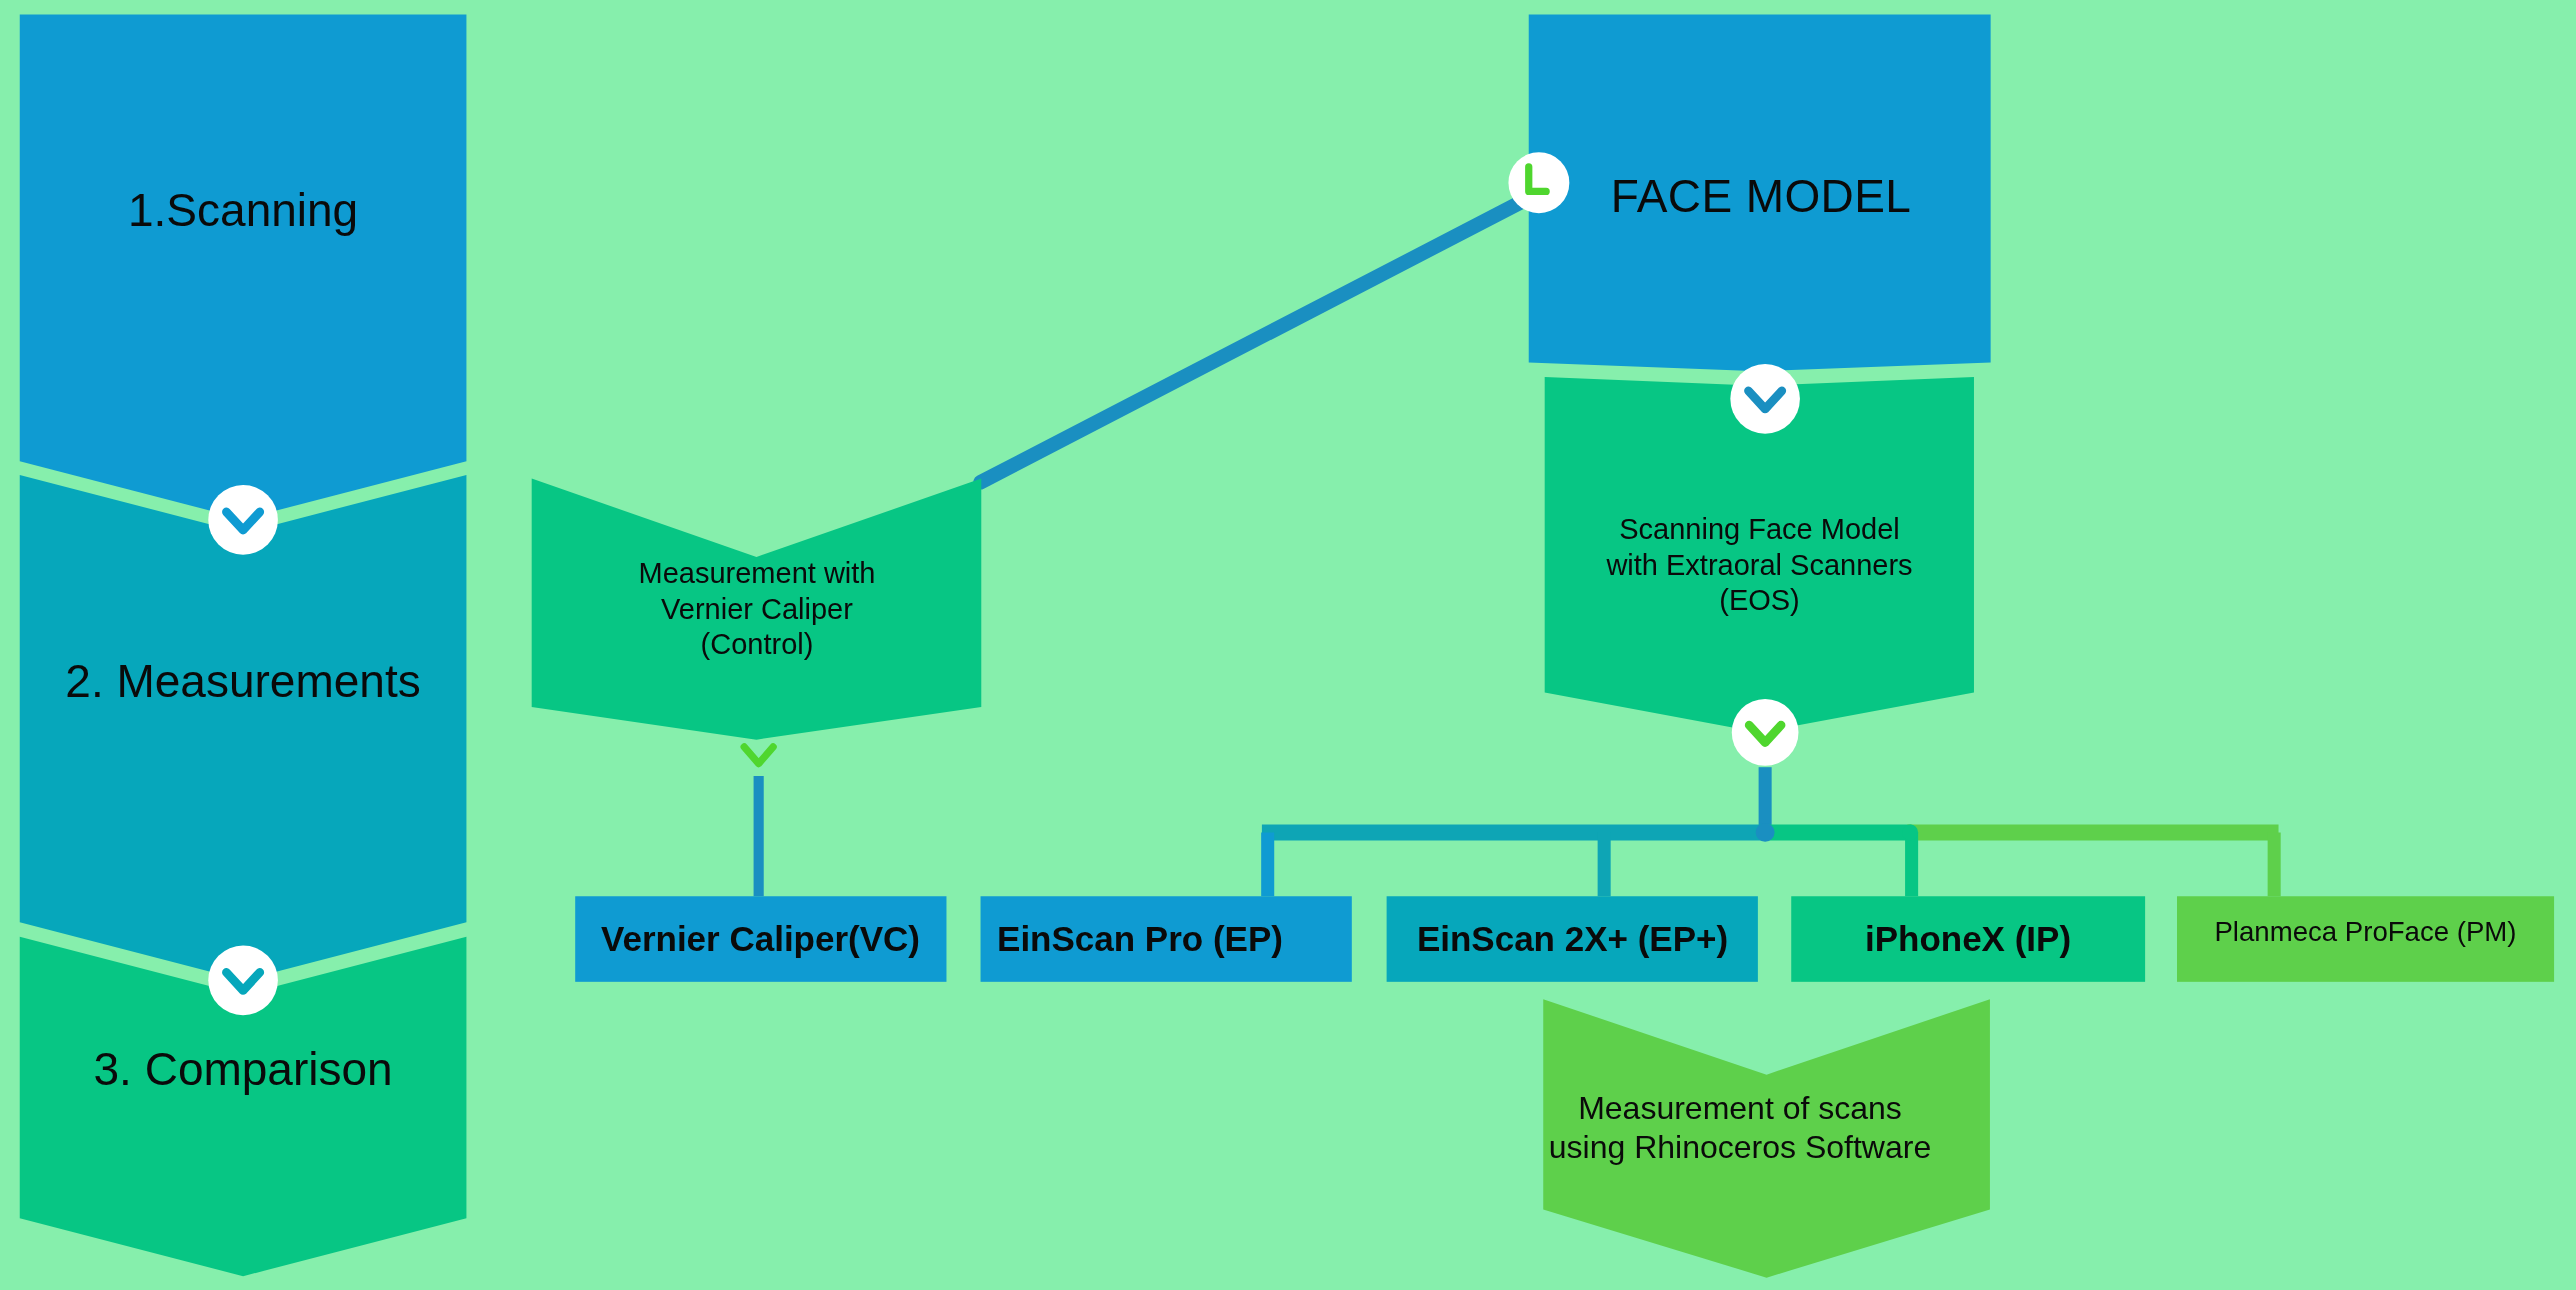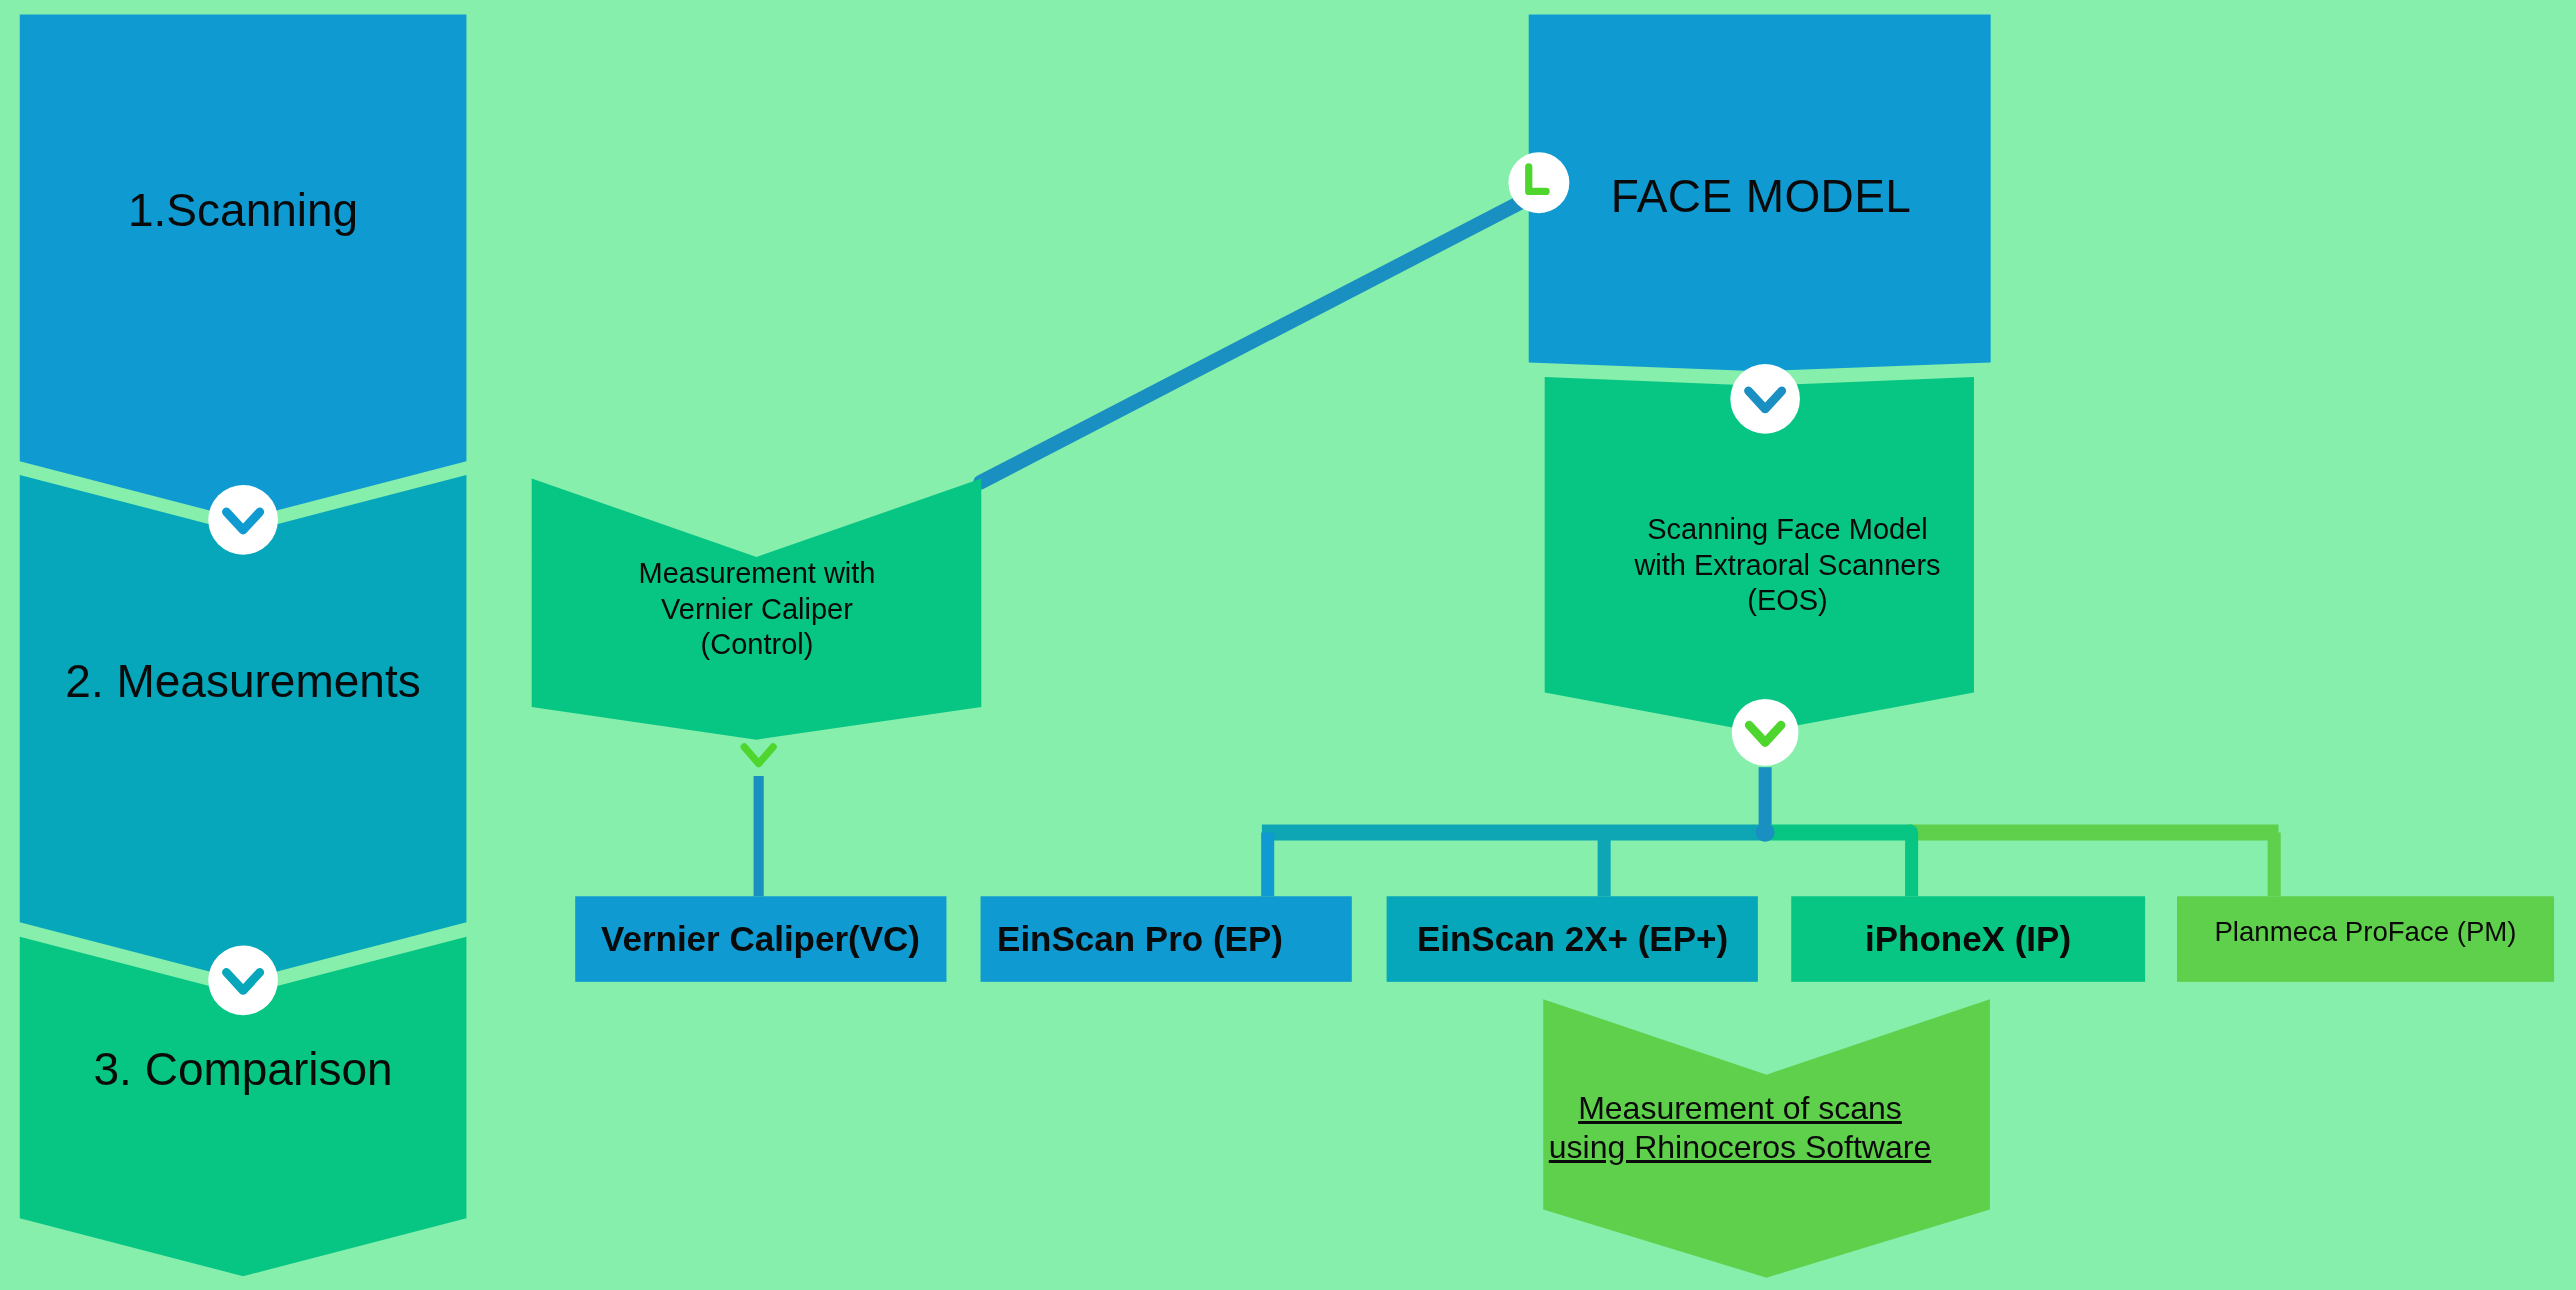--- a/index.html
+++ b/index.html
@@ -114,25 +114,25 @@
   <div class="lbl stage-label" style="left:14.5px; top:645px; width:457px; height:73px;">2. Measurements</div>
 
   <div class="lbl stage-label" style="left:19.6px; top:1033px; width:447px; height:73px;">3. Comparison</div>
 
   <div class="lbl facemodel-label" style="left:1529px; top:167px; width:464px; height:58px;text-align:right;">FACE MODEL</div>
 
   <div class="lbl mid-label" style="left:532px; top:544px; width:450px; height:131px;">Measurement with
 Vernier Caliper
 (Control)</div>
 
-  <div class="lbl mid-label" style="left:1545px; top:500px; width:429px; height:131px;padding-left:28px;">Scanning Face Model
+  <div class="lbl mid-label" style="left:1545px; top:500px; width:429px; height:131px;">Scanning Face Model
 with Extraoral Scanners
 (EOS)</div>
 
-  <div class="lbl bottom-label" style="left:1543px; top:1081px; width:394px; height:94px;text-decoration:underline;">Measurement of scans
+  <div class="lbl bottom-label" style="left:1543px; top:1081px; width:394px; height:94px;">Measurement of scans
 using Rhinoceros Software</div>
 
   <div class="lbl device-label" style="left:575px; top:896px; width:371px; height:86px;">Vernier Caliper(VC)</div>
 
   <div class="lbl device-label" style="left:953px; top:896px; width:374px; height:86px;">EinScan Pro (EP)</div>
 
   <div class="lbl device-label" style="left:1387px; top:896px; width:371px; height:86px;">EinScan 2X+ (EP+)</div>
 
   <div class="lbl device-label" style="left:1791px; top:896px; width:354px; height:86px;">iPhoneX  (IP)</div>
 

